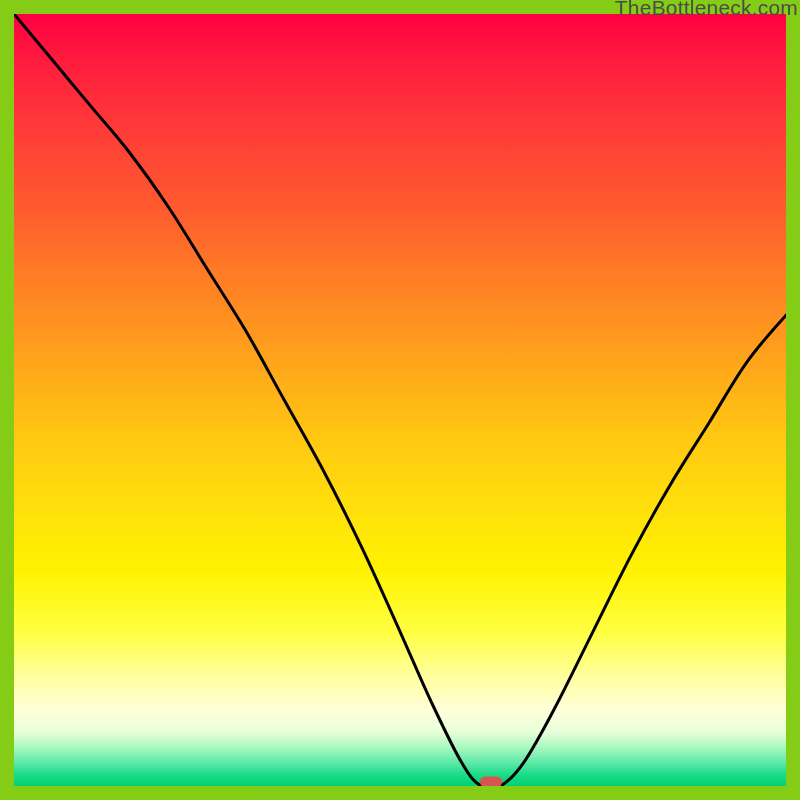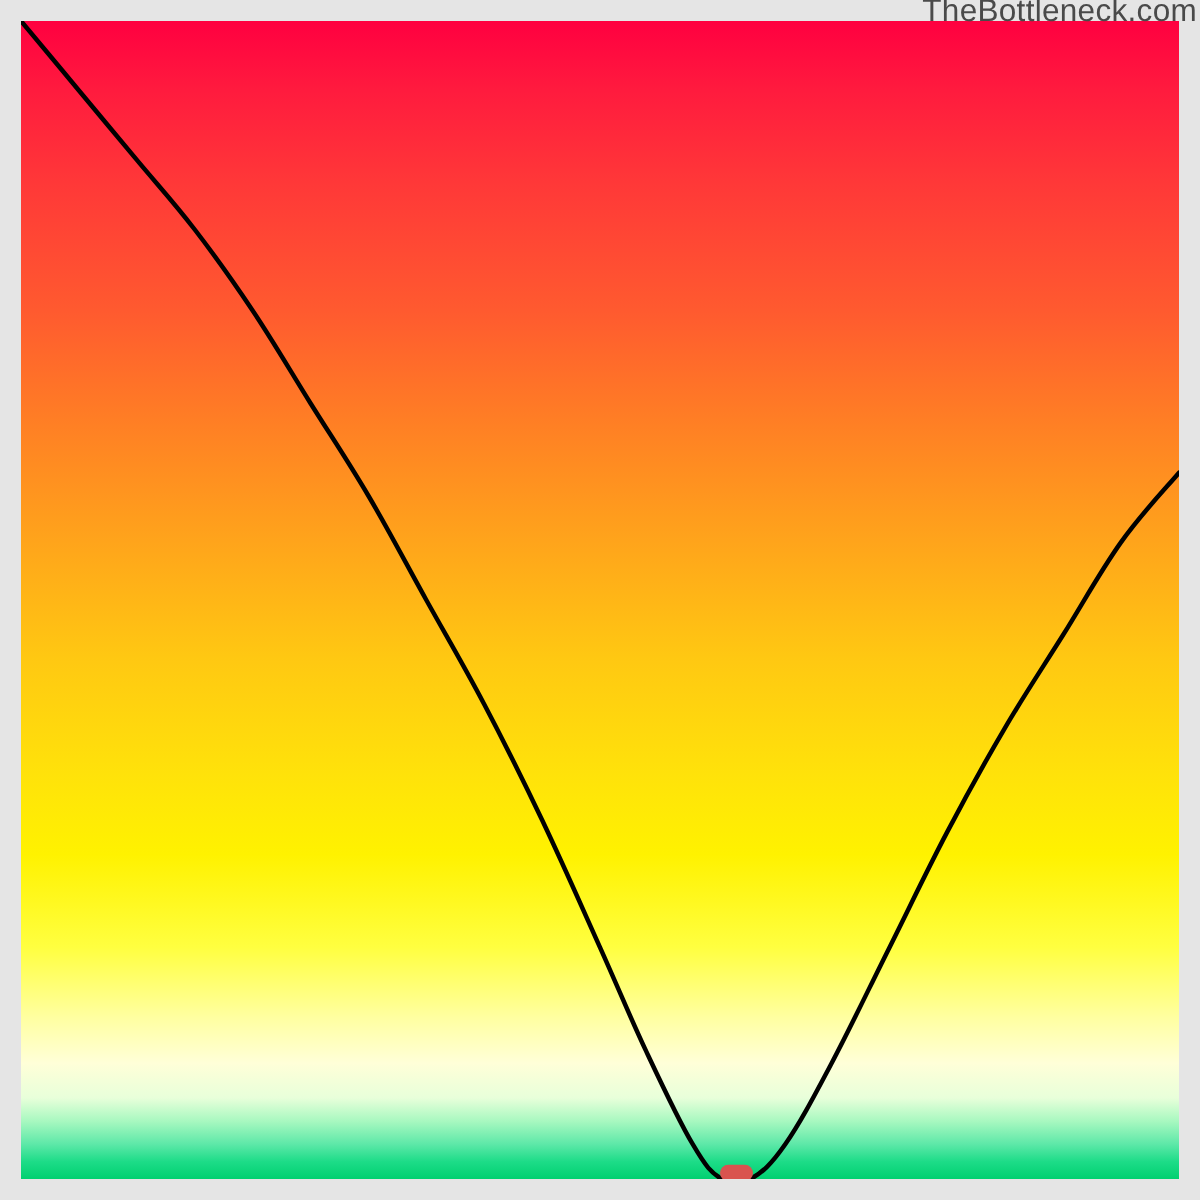--- a/index.html
+++ b/index.html
@@ -8,21 +8,21 @@
     width: 800px;
     height: 800px;
     background: #000;
     overflow: hidden;
     font-family: Arial, Helvetica, sans-serif;
   }
   .frame {
     position: relative;
     width: 800px;
     height: 800px;
-    background: #e5e5e5;
+    background: #84cc16;
   }
   .plot-area {
     position: absolute;
     left: 14px;
     top: 14px;
     width: 772px;
     height: 772px;
     overflow: hidden;
   }
   .gradient-bg {

